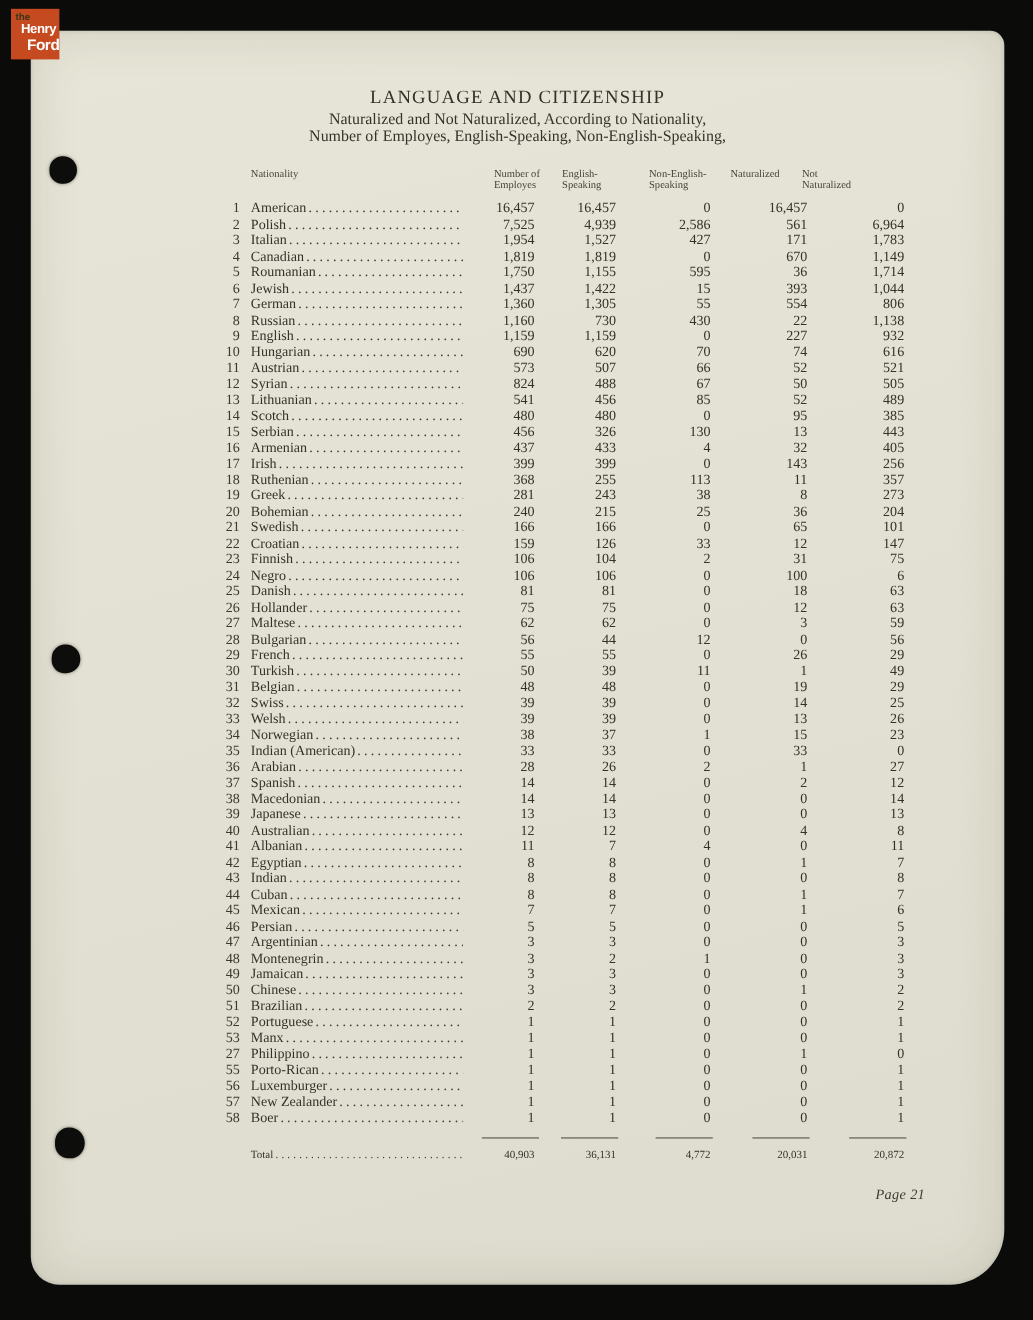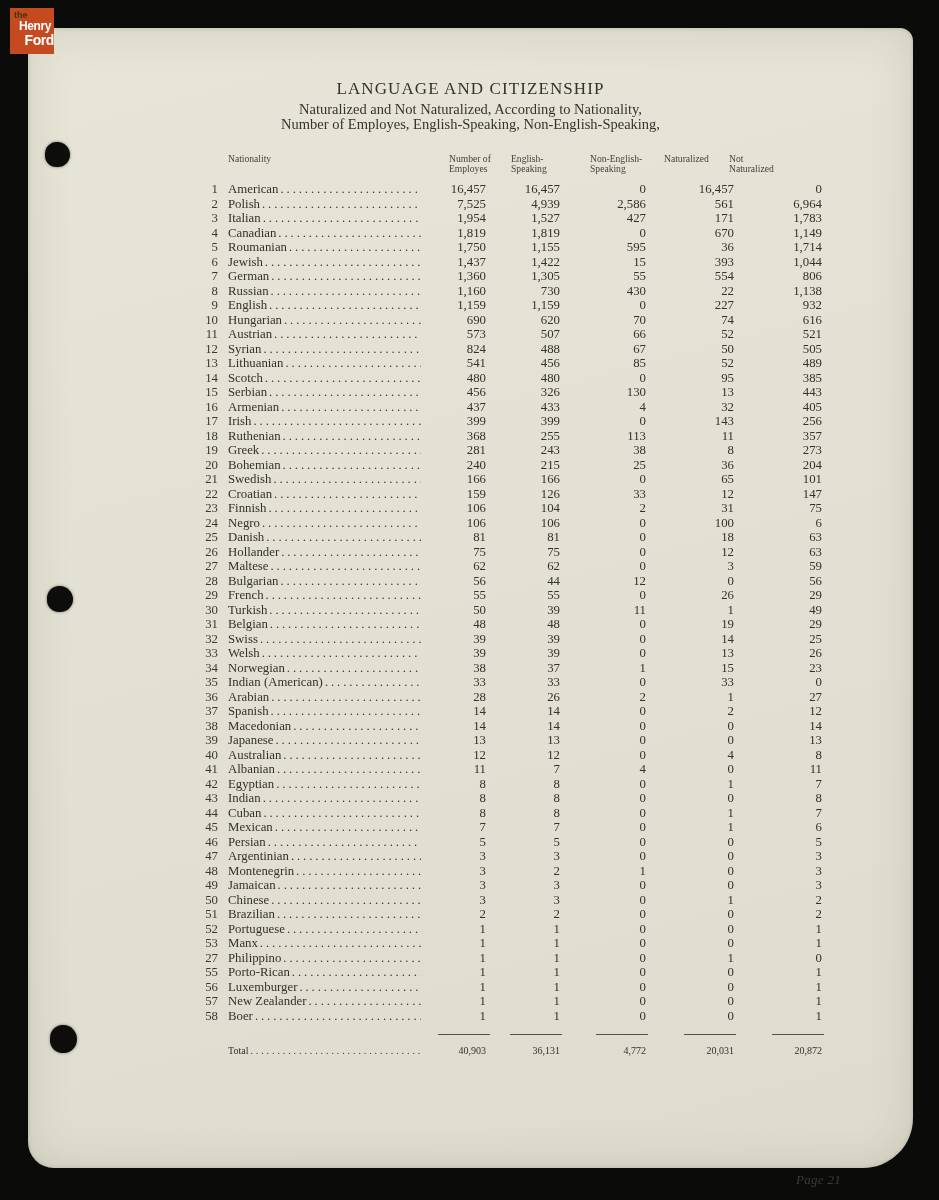--- a/index.html
+++ b/index.html
@@ -82,21 +82,21 @@
   }
   td.val { text-align:right; }
 
   tr.rule-row { height:15px; }
   tr.rule-row td { vertical-align:bottom; }
   .rule { height:1px; background:#525146; width:52px; margin:0 -2px 3px auto; }
   tr.total-row { height:26px; }
   tr.total-row td { font-size:10px; }
 
   .page-label {
-    position:absolute; right:72px; top:1144px;
+    position:absolute; right:72px; top:1050px;
     font-style:italic; font-size:13px; color:#3d3c33;
     letter-spacing:.3px;
   }
 </style>
 </head>
 <body>
 
 <div class="logo">
   <span class="the">the</span>
   <span class="henry">Henry</span>

